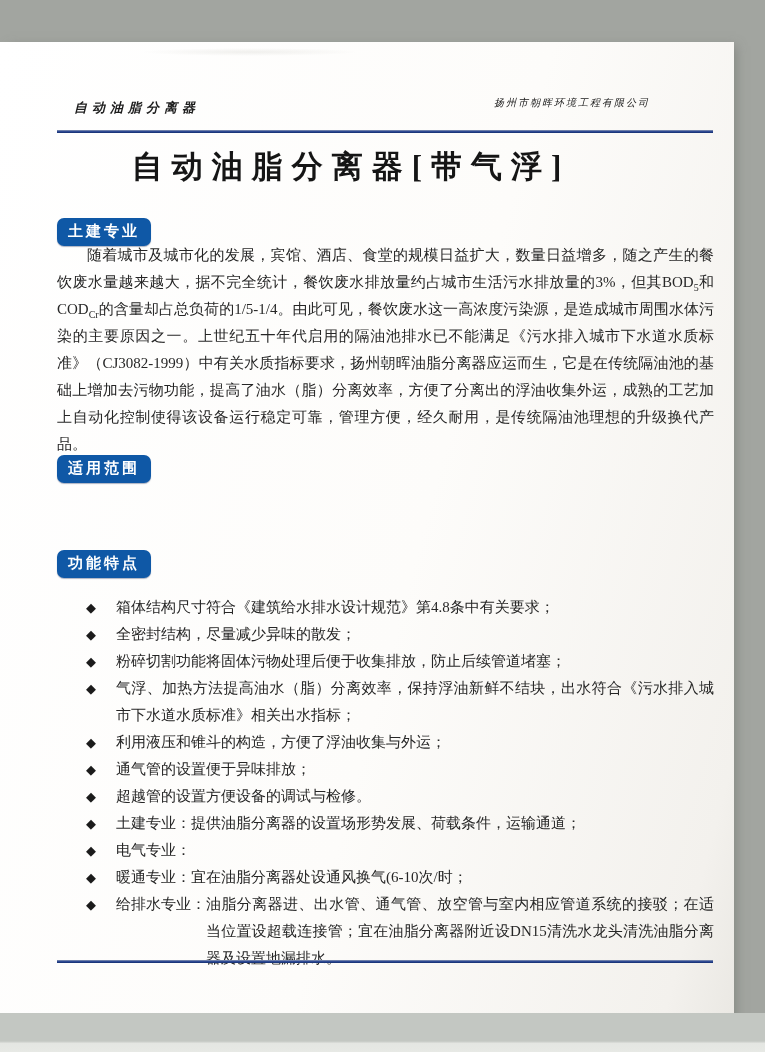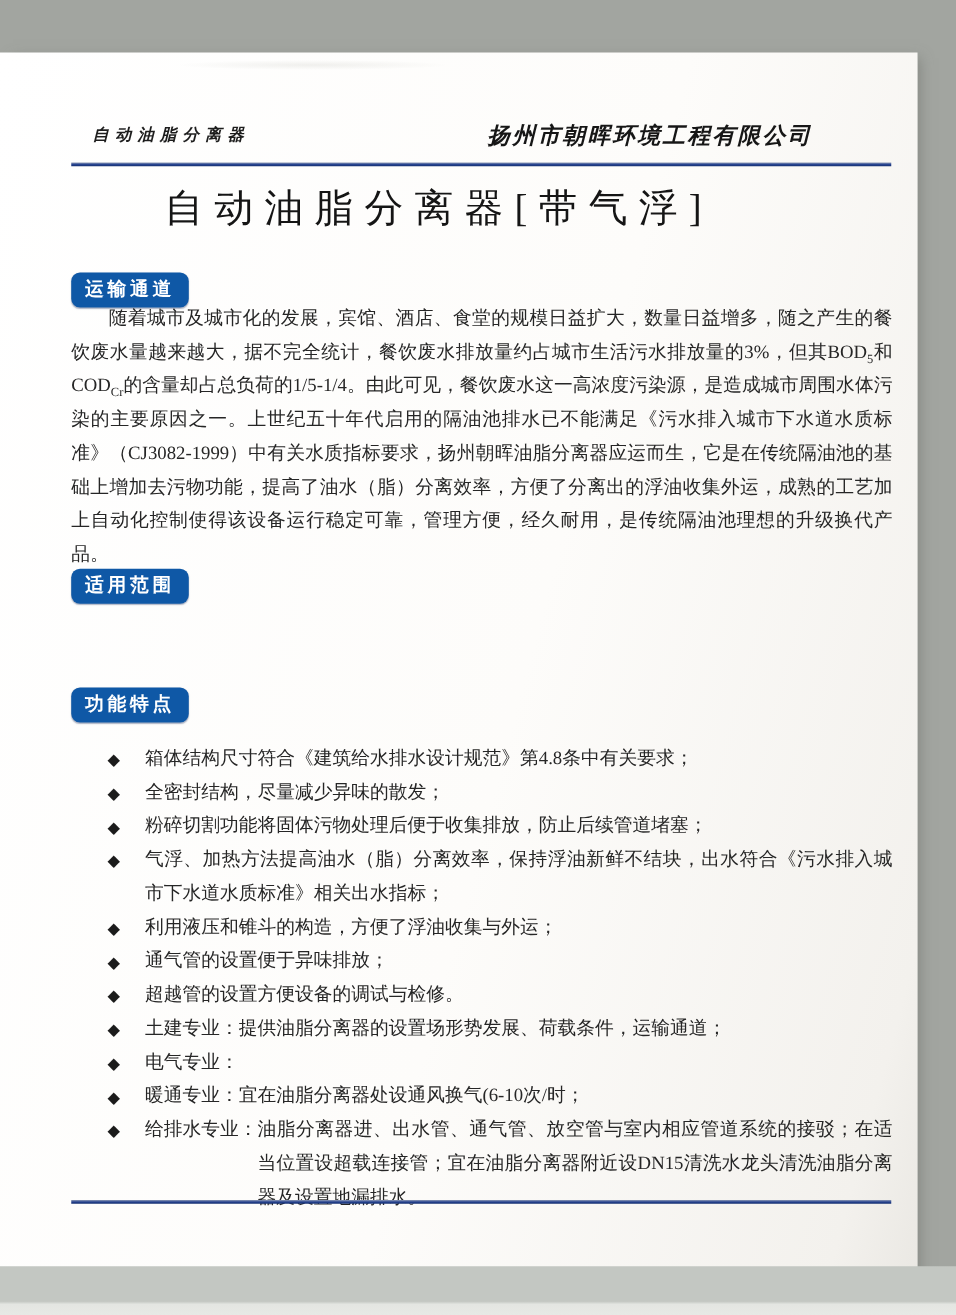--- a/index.html
+++ b/index.html
@@ -35,33 +35,33 @@
     opacity: .25; border-radius: 50%;
   }
   
   .hdr-left {
     position: absolute; left: 74px; top: 57px;
     font-size: 13px; font-weight: bold; font-style: italic;
     letter-spacing: 5px; color: #1d1d1d;
   }
   .hdr-right {
     position: absolute; right: 84px; top: 54px;
-    font-size: 18px; font-weight: bold; font-style: italic;
+    font-size: 10px; font-weight: normal; font-style: italic;
     letter-spacing: 2px; color: #161616;
   }
   .rule {
     position: absolute; left: 57px; width: 656px; height: 3px;
     background: linear-gradient(to bottom, #8e9ab5 0%, #24418f 55%, #16306f 100%);
   }
   .rule-top { top: 88px; }
   .rule-bottom { top: 918px; }
   
   .title {
     position: absolute; left: 0; top: 104px; width: 702px; margin: 0;
-    text-align: center; font-size: 31px; font-weight: 400;
+    text-align: center; font-size: 31px; font-weight: 700;
     letter-spacing: 9px; color: #151515; font-family: "Liberation Serif", serif;
   }
   
   .sec-head {
     position: absolute; left: 57px;
     background: #0f58a6; color: #ffffff;
     font-family: "Liberation Sans", sans-serif;
     font-weight: bold; font-size: 15px; letter-spacing: 3px;
     padding: 4px 11px 5px 11px; border-radius: 7px;
     box-shadow: 0 1px 1px rgba(20,40,90,.35);
@@ -100,21 +100,21 @@
 <div class="scan">
   <div class="page">
     <div class="smudge"></div>
 
     <div class="hdr-left">自动油脂分离器</div>
     <div class="hdr-right">扬州市朝晖环境工程有限公司</div>
     <div class="rule rule-top"></div>
 
     <h1 class="title">自动油脂分离器[带气浮]</h1>
 
-    <div class="sec-head h-overview">运输通道</div>
+    <div class="sec-head h-overview">土建专业</div>
     <p class="para p-overview"><span>随着城市及城市化的发展，宾馆、酒店、食堂的规模日益扩大，数量日益增多，随之产生的餐饮废水量越来越大，据不完全统计，餐饮废水排放量约占城市生活污水排放量的3%，但其BOD</span><sub>5</sub><span>和COD</span><sub>Cr</sub><span>的含量却占总负荷的1/5-1/4。由此可见，餐饮废水这一高浓度污染源，是造成城市周围水体污染的主要原因之一。上世纪五十年代启用的隔油池排水已不能满足《污水排入城市下水道水质标准》（CJ3082-1999）中有关水质指标要求，扬州朝晖油脂分离器应运而生，它是在传统隔油池的基础上增加去污物功能，提高了油水（脂）分离效率，方便了分离出的浮油收集外运，成熟的工艺加上自动化控制使得该设备运行稳定可靠，管理方便，经久耐用，是传统隔油池理想的升级换代产品。</span></p>
 
     <div class="sec-head h-scope">适用范围</div>
 
     <div class="sec-head h-features">功能特点</div>
     <div class="list l-features">
       <div class="li">
         <span class="dia">◆</span>
         <span class="li-text">箱体结构尺寸符合《建筑给水排水设计规范》第4.8条中有关要求；</span>
       </div>

